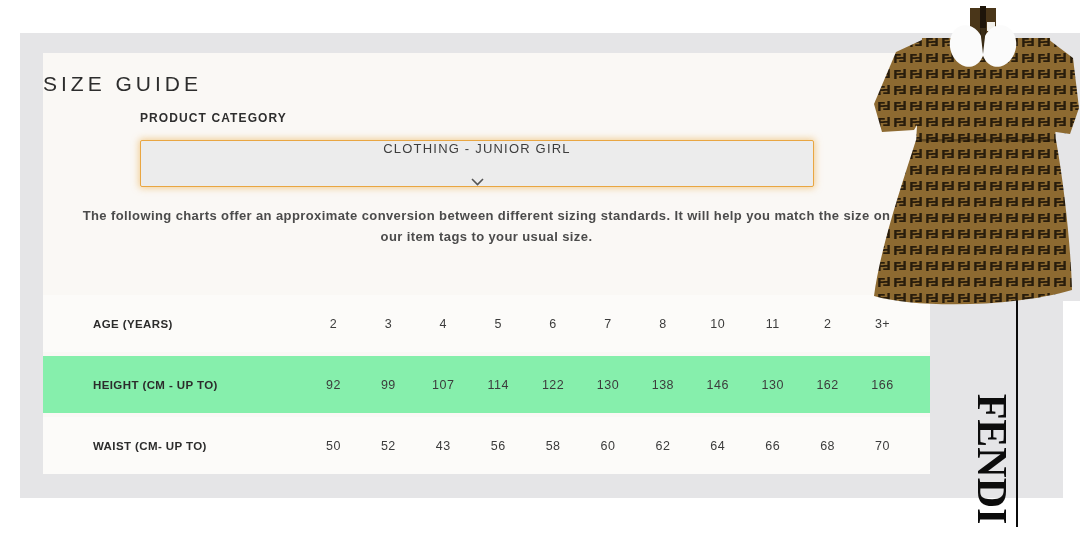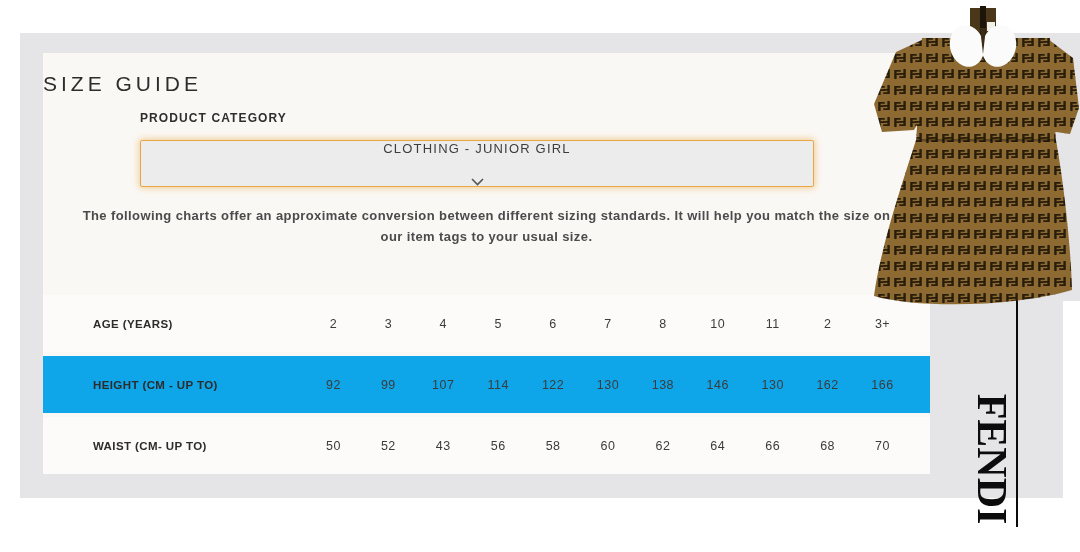--- a/index.html
+++ b/index.html
@@ -24,21 +24,21 @@
           padding:0 16px;box-sizing:border-box;cursor:pointer;flex-direction:column;}
   .select .val{font-size:13px;letter-spacing:1.2px;color:#3d3d3d;}
   .select svg{display:block;}
 
   .desc{position:absolute;left:0;top:152px;width:100%;display:flex;justify-content:center;font-weight:bold;}
   .desc p{margin:0;max-width:810px;text-align:center;font-size:13px;line-height:21px;
           letter-spacing:0.4px;color:#4b4b4b;}
 
   .table{position:absolute;left:0;top:242px;width:887px;}
   .trow{display:flex;align-items:center;height:57px;margin-bottom:4px;background:#fcfbf9;padding-left:28px;}
-  .trow:nth-child(2){background:#0ea5e9;}
+  .trow:nth-child(2){background:#86efac;}
   .trow:last-child{margin-bottom:15px;justify-content:space-between;}
   .rlabel{width:235px;padding-left:22px;box-sizing:border-box;
           font-size:11.5px;font-weight:bold;letter-spacing:0.4px;color:#2c2c2c;}
   .cells{flex:1;display:flex;padding-right:20px;}
   .cells .cell{flex:1;text-align:center;font-size:12.5px;letter-spacing:0.5px;color:#3c3c3c;}
 
   
   .vline{position:absolute;left:1016px;top:255px;width:2px;height:272px;background:#0b0b0b;}
   .brand-vert{position:absolute;left:917px;top:437px;width:150px;height:44px;line-height:44px;
               text-align:center;transform:rotate(90deg);

